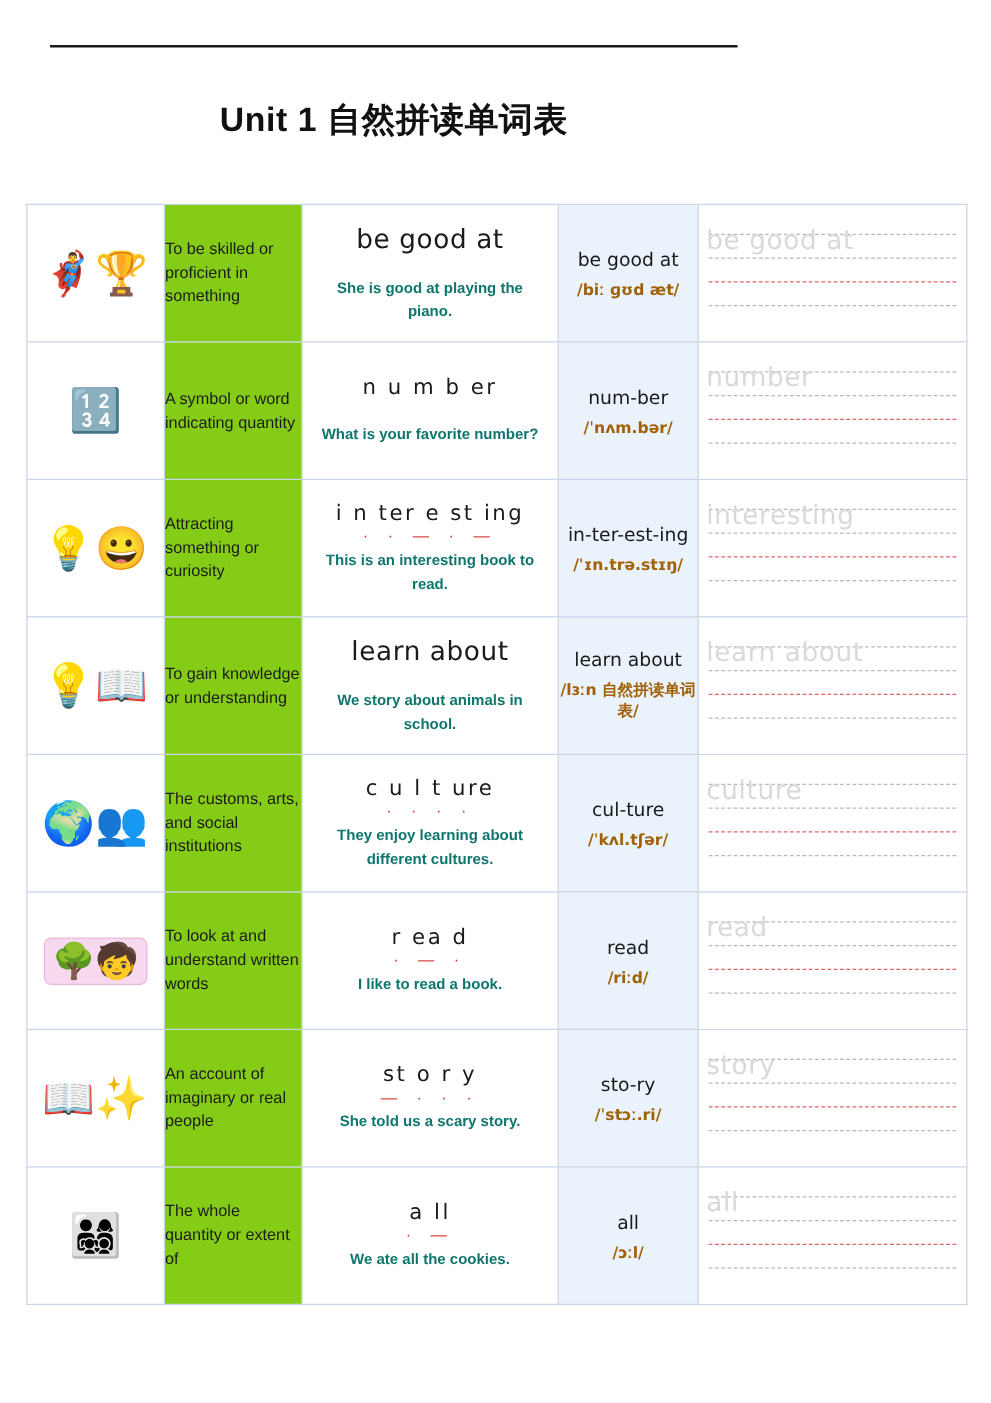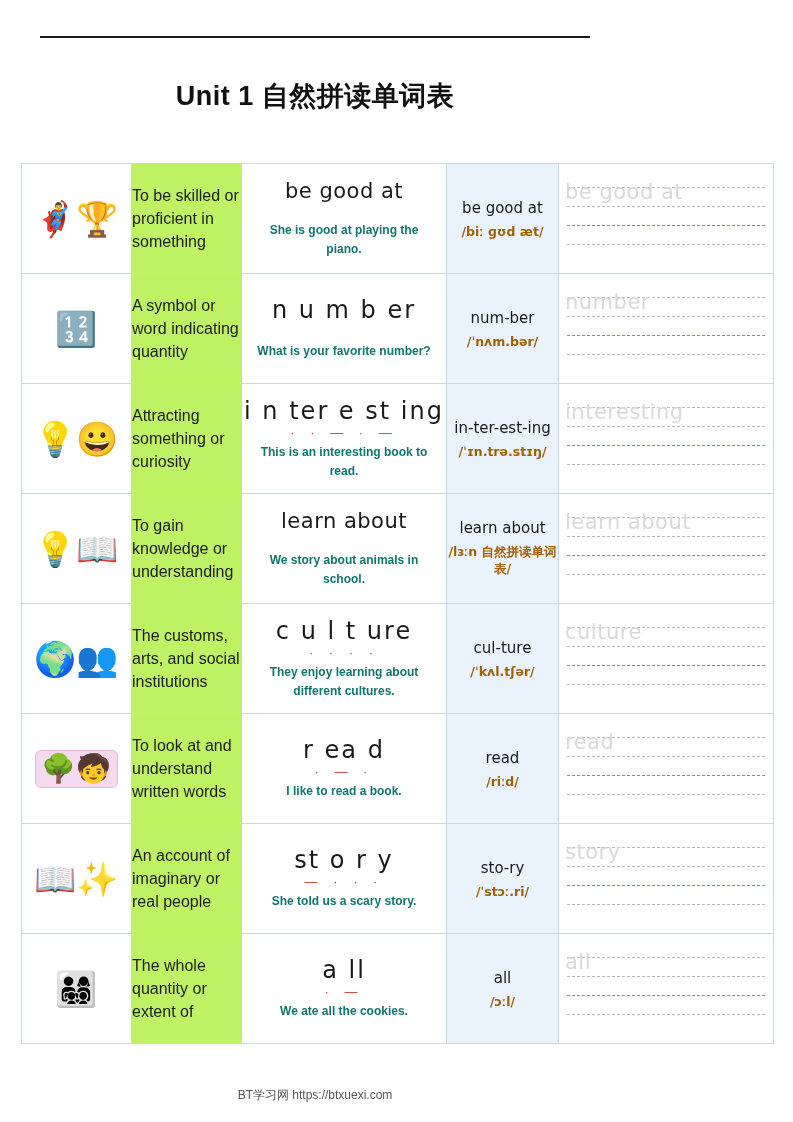--- a/index.html
+++ b/index.html
@@ -51,21 +51,21 @@
     border-collapse: collapse;
     width: 752px;
     table-layout: fixed;
   }
   table.words td {
     border: 1px solid #c9d6e8;
     vertical-align: middle;
     padding: 0;
   }
   .c-img { width: 110px; background: #ffffff; text-align: center; }
-  .c-def { width: 110px; background: #bef264; padding: 8px 9px; font-size: 16px; color: #1c1c1c; line-height: 1.45; }
+  .c-def { width: 110px; background: #84cc16; padding: 8px 9px; font-size: 13px; color: #1c1c1c; line-height: 1.45; }
   .c-phon { width: 205px; background: #ffffff; text-align: center; padding: 8px 6px; }
   .c-syl { width: 112px; background: #eaf2fb; text-align: center; padding: 8px 4px; }
   .c-trace { width: 215px; background: #ffffff; padding: 0; position: relative; height: 100%; }
 
   .row-h { height: 110px; }
 
   
   .art {
     font-size: 34px;
     line-height: 1;
@@ -77,21 +77,21 @@
   .art.small { font-size: 28px; }
   .art-frame {
     display: inline-block;
     padding: 4px 6px;
     border-radius: 6px;
   }
   .art-frame.pink { background: #f7d9ef; border: 1px solid #e9b7dd; }
 
   
   .pword {
-    font-size: 24px;
+    font-size: 17px;
     letter-spacing: 2px;
     color: #1a1a1a;
     margin-bottom: 2px;
     font-family: "DejaVu Sans", sans-serif;
   }
   .pword.big { font-size: 21px; letter-spacing: 0.5px; }
   .marks {
     color: #d0342c;
     font-size: 13px;
     letter-spacing: 6px;
@@ -392,15 +392,14 @@
               </div>
               <div class="ghost">all</div>
             </div>
           </td>
         </tr>
 
       </tbody>
     </table>
   </div>
 
-  <div class="footer">BT学习网 https://btxuexi.com</div>
 
 </div>
 
 </body></html>

